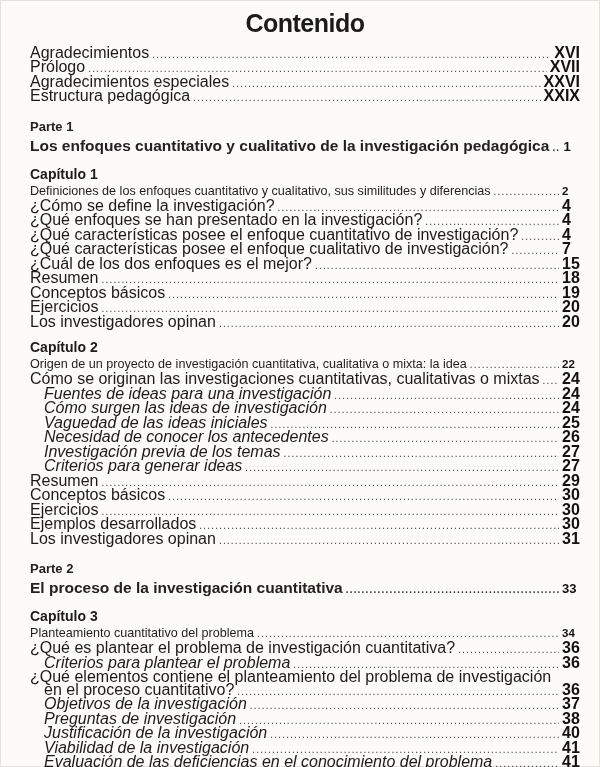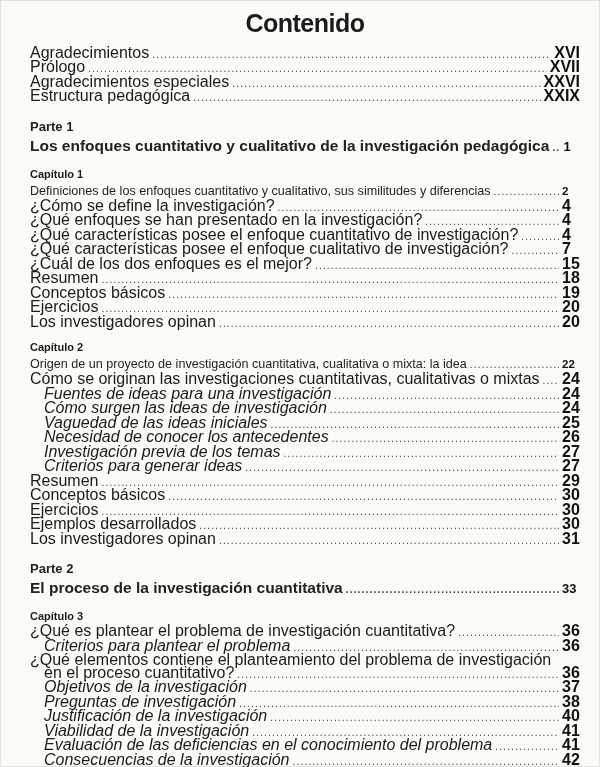--- a/index.html
+++ b/index.html
@@ -75,21 +75,21 @@
     font-size: 15.5px;
     font-weight: bold;
     color: #222;
     line-height: 19px;
   }
   .toc-row.part-title .toc-page { font-size: 13px; }
   
   .chapter { margin-top: 10px; }
   .chapter-heading {
     font-family: "Liberation Sans", sans-serif;
-    font-size: 11px;
+    font-size: 14px;
     font-weight: bold;
     line-height: 15px;
     margin-bottom: 1px;
   }
   .toc-row.chapter-title {
     font-family: "Liberation Sans", sans-serif;
     font-size: 12.6px;
     line-height: 16px;
     color: #1e1e1e;
   }
@@ -256,20 +256,25 @@
       <section class="part">
         <div class="part-heading">Parte 2</div>
         <div class="toc-row part-title">
           <span class="toc-label">El proceso de la investigación cuantitativa</span>
           <span class="dots"></span>
           <span class="toc-page">33</span>
         </div>
       </section>
       <section class="chapter">
         <div class="chapter-heading">Capítulo 3</div>
+        <div class="toc-row chapter-title">
+          <span class="toc-label">Planteamiento cuantitativo del problema</span>
+          <span class="dots"></span>
+          <span class="toc-page">34</span>
+        </div>
         <div class="toc-row">
           <span class="toc-label">¿Qué es plantear el problema de investigación cuantitativa?</span>
           <span class="dots"></span>
           <span class="toc-page">36</span>
         </div>
         <div class="toc-row indent1 italic">
           <span class="toc-label">Criterios para plantear el problema</span>
           <span class="dots"></span>
           <span class="toc-page">36</span>
         </div>

